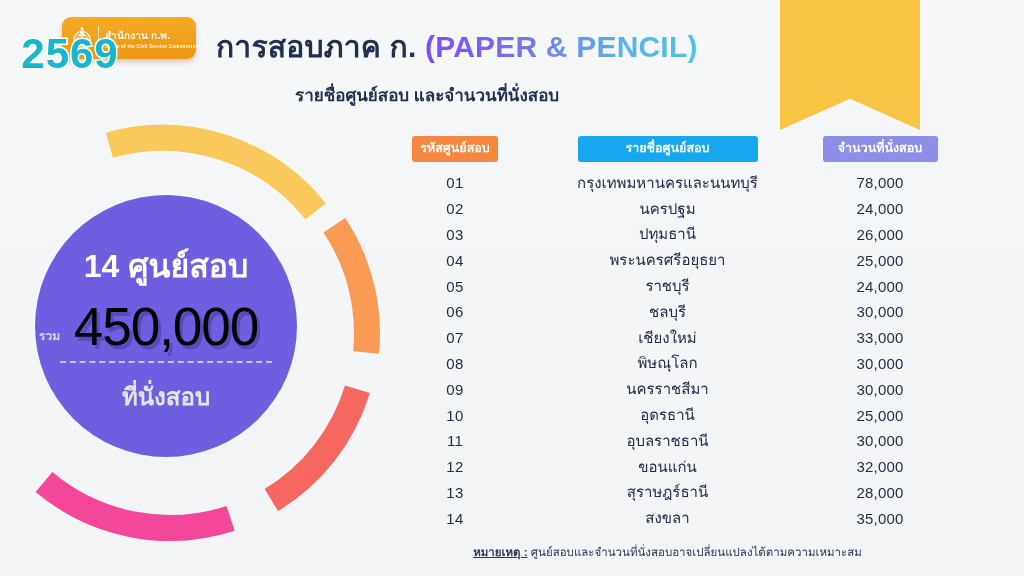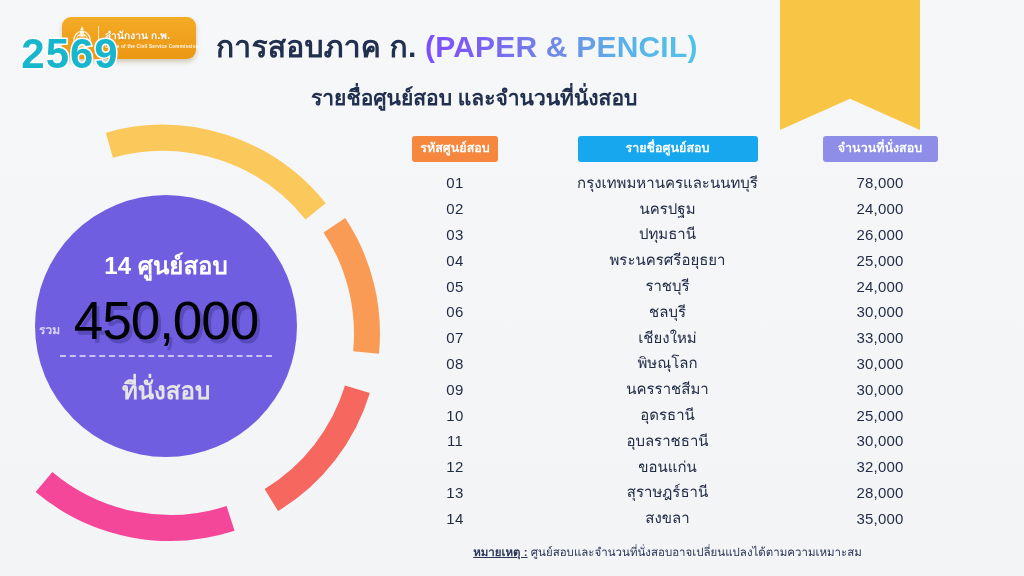--- a/index.html
+++ b/index.html
@@ -87,23 +87,23 @@
   .title-main .th { color: #22304f; }
   .title-main .en {
     background: linear-gradient(90deg,#7c4dff 0%,#7b62f0 22%,#6f8ae8 48%,#58b4e8 75%,#4fc3e8 100%);
     -webkit-background-clip: text;
     background-clip: text;
     color: transparent;
     -webkit-text-fill-color: transparent;
   }
   .title-sub {
     position: absolute;
-    left: 311px;
+    left: 295px;
     top: 81px;
-    font-size: 21px;
+    font-size: 17px;
     font-weight: 600;
     color: #22304f;
     white-space: nowrap;
   }
 
   
   .ribbon {
     position: absolute;
     left: 780px;
     top: 0;
@@ -142,21 +142,21 @@
     width: 262px;
     height: 262px;
     border-radius: 50%;
     background: #6f5fe0;
     display: flex;
     flex-direction: column;
     align-items: center;
     justify-content: center;
   }
   .cc-top {
-    font-size: 24px;
+    font-size: 32px;
     font-weight: 600;
     color: #ffffff;
     margin-top: 4px;
     white-space: nowrap;
   }
   .cc-bignum-wrap {
     position: relative;
     margin-top: 8px;
     display: flex;
     align-items: center;

